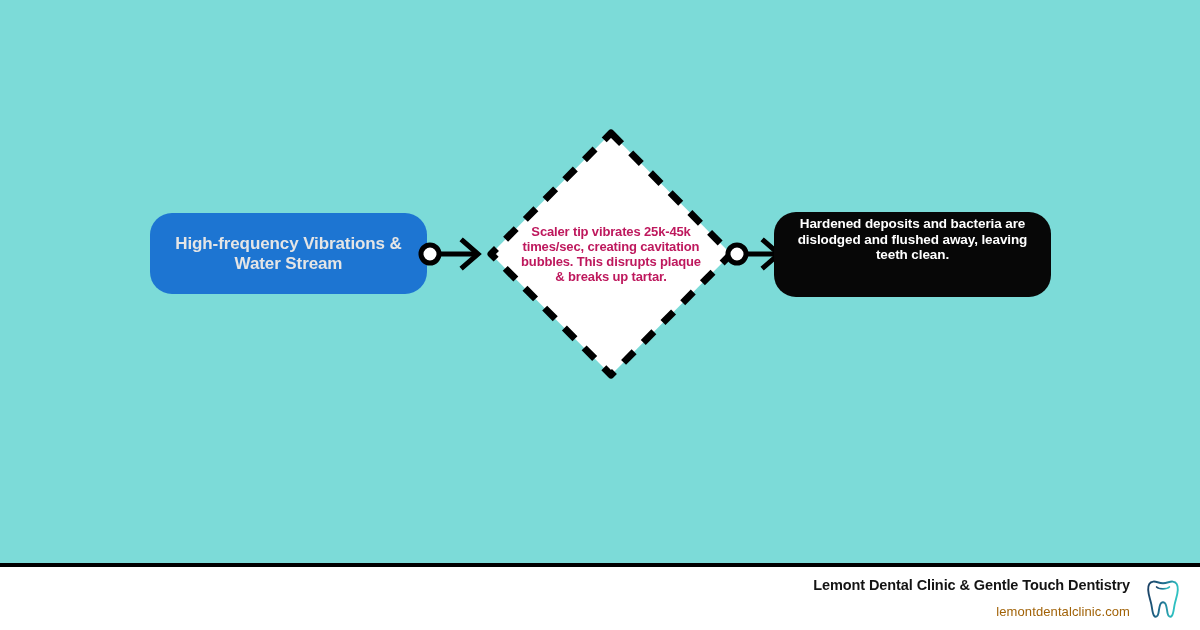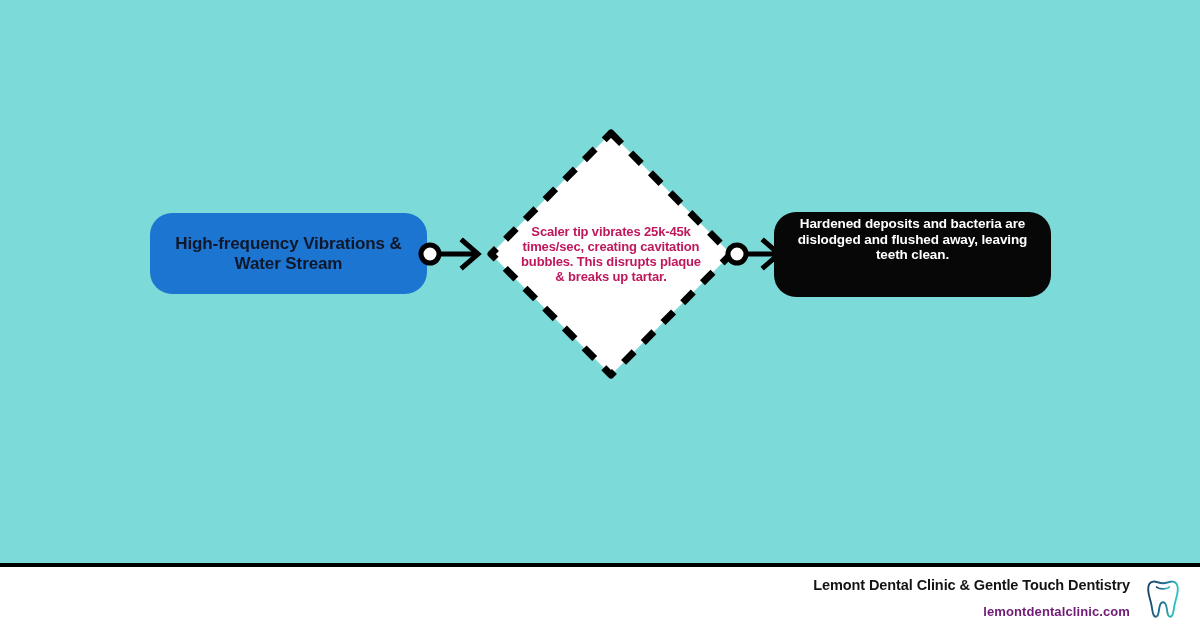--- a/index.html
+++ b/index.html
@@ -40,21 +40,21 @@
     height: 81px;
     background: #1d75d2;
     border-radius: 22px;
     display: flex;
     align-items: center;
     justify-content: center;
     box-sizing: border-box;
     padding: 4px 18px;
   }
   .node-start .node-text {
-    color: #0f172a;
+    color: #e5e5e5;
     font-size: 17px;
     font-weight: bold;
     line-height: 1.12;
     text-align: center;
     letter-spacing: -0.1px;
   }
 
   
   .node-diamond-wrap {
     position: absolute;
@@ -140,23 +140,23 @@
     line-height: 1.25;
   }
   .brand-name {
     color: #141414;
     font-size: 14.5px;
     font-weight: bold;
     letter-spacing: -0.1px;
     white-space: nowrap;
   }
   .brand-url {
-    color: #701a75;
+    color: #a16207;
     font-size: 13px;
-    font-weight: bold;
+    font-weight: normal;
     letter-spacing: 0.1px;
     white-space: nowrap;
     margin-top: 10px;
   }
   .brand-logo {
     width: 34px;
     height: 42px;
     flex: 0 0 auto;
     display: block;
   }

